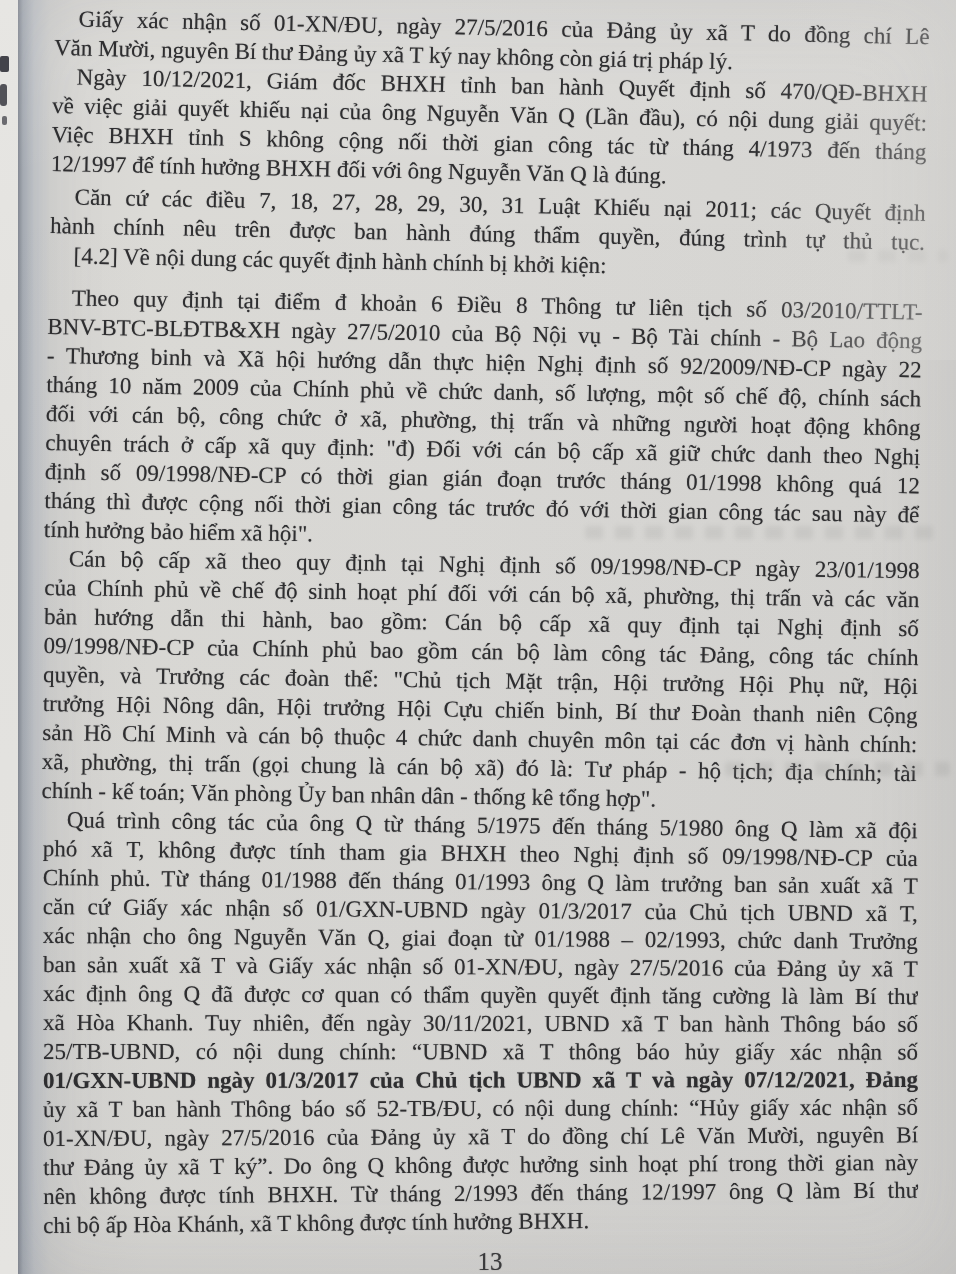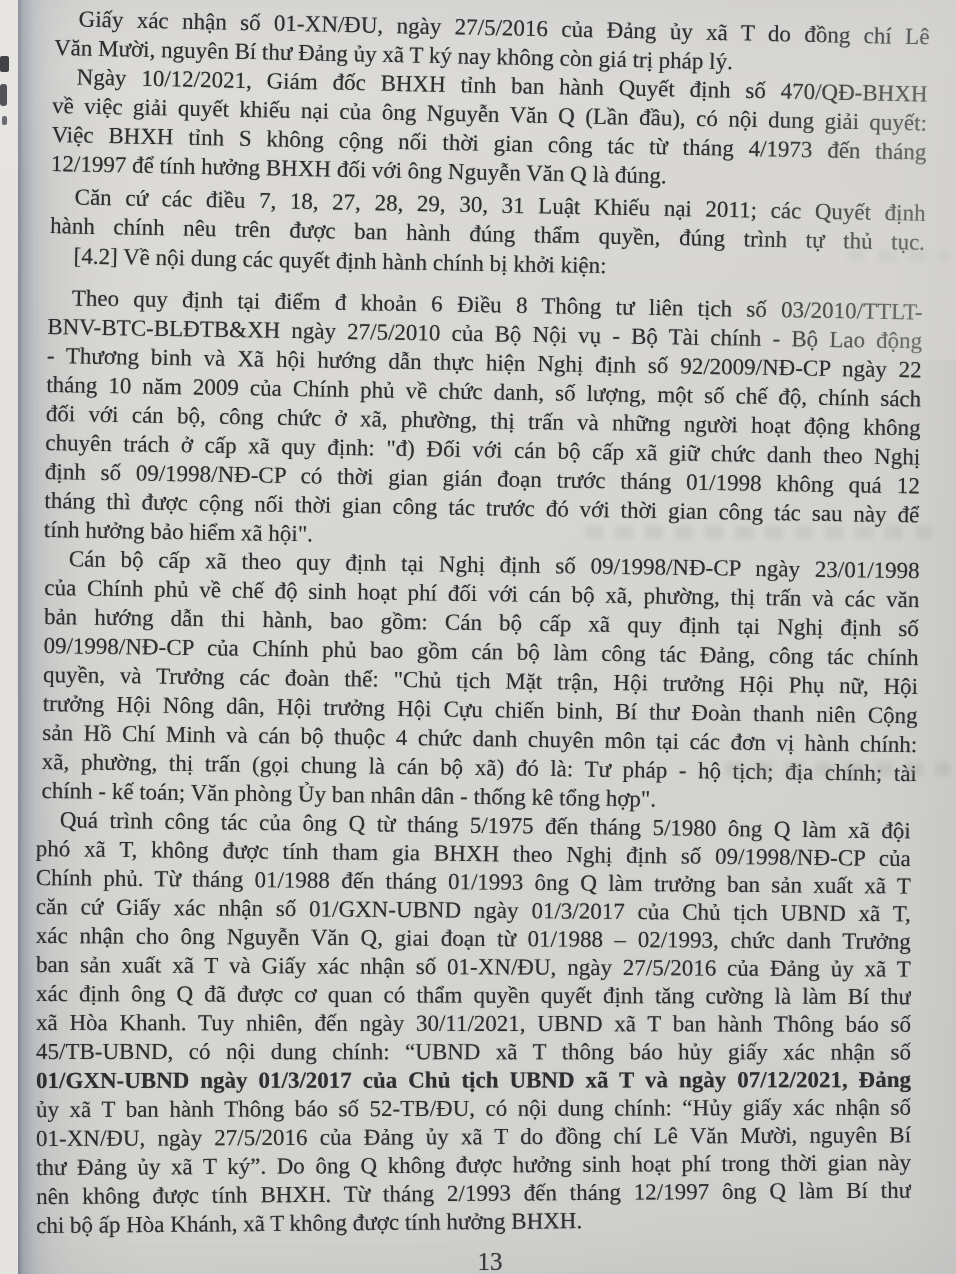--- a/index.html
+++ b/index.html
@@ -42,21 +42,21 @@
   }
   .ln{height:29px;overflow:hidden;text-align:justify;text-align-last:justify;transform-origin:0 0;}
   .ln.ind{padding-left:24px;}
   .ln.last{text-align-last:left;}
   #p1{top:4px;left:55px;transform:rotate(1.2deg);}
   #p2{top:62px;left:53px;transform:rotate(1.15deg);}
   #p3{top:182px;left:51px;transform:rotate(1.1deg);}
   #p4{top:241px;left:50px;transform:rotate(1.05deg);}
   #p5{top:283px;left:48px;transform:rotate(.95deg);}
   #p6{top:544px;left:45px;transform:rotate(.8deg);}
-  #p7{top:805px;left:36px;}
+  #p7{top:805px;left:43px;}
   
   #p7 .ln:nth-child(1){transform:rotate(.75deg);}
   #p7 .ln:nth-child(2){transform:rotate(.66deg);}
   #p7 .ln:nth-child(3){transform:rotate(.57deg);}
   #p7 .ln:nth-child(4){transform:rotate(.48deg);}
   #p7 .ln:nth-child(5){transform:rotate(.39deg);}
   #p7 .ln:nth-child(6){transform:rotate(.30deg);}
   #p7 .ln:nth-child(7){transform:rotate(.21deg);}
   #p7 .ln:nth-child(8){transform:rotate(.12deg);}
   #p7 .ln:nth-child(9){transform:rotate(.03deg);}
@@ -136,21 +136,21 @@
 
 <div id="p7" class="para">
   <div class="ln ind">Quá trình công tác của ông Q từ tháng 5/1975 đến tháng 5/1980 ông Q làm xã đội</div>
   <div class="ln">phó xã T, không được tính tham gia BHXH theo Nghị định số 09/1998/NĐ-CP của</div>
   <div class="ln">Chính phủ. Từ tháng 01/1988 đến tháng 01/1993 ông Q làm trưởng ban sản xuất xã T</div>
   <div class="ln">căn cứ Giấy xác nhận số 01/GXN-UBND ngày 01/3/2017 của Chủ tịch UBND xã T,</div>
   <div class="ln">xác nhận cho ông Nguyễn Văn Q, giai đoạn từ 01/1988 – 02/1993, chức danh Trưởng</div>
   <div class="ln">ban sản xuất xã T và Giấy xác nhận số 01-XN/ĐU, ngày 27/5/2016 của Đảng ủy xã T</div>
   <div class="ln">xác định ông Q đã được cơ quan có thẩm quyền quyết định tăng cường là làm Bí thư</div>
   <div class="ln">xã Hòa Khanh. Tuy nhiên, đến ngày 30/11/2021, UBND xã T ban hành Thông báo số</div>
-  <div class="ln">45/TB-UBND, có nội dung chính: “UBND xã T thông báo hủy giấy xác nhận số</div>
+  <div class="ln">25/TB-UBND, có nội dung chính: “UBND xã T thông báo hủy giấy xác nhận số</div>
   <div class="ln">01/GXN-UBND ngày 01/3/2017 của Chủ tịch UBND xã T và ngày 07/12/2021, Đảng</div>
   <div class="ln">ủy xã T ban hành Thông báo số 52-TB/ĐU, có nội dung chính: “Hủy giấy xác nhận số</div>
   <div class="ln">01-XN/ĐU, ngày 27/5/2016 của Đảng ủy xã T do đồng chí Lê Văn Mười, nguyên Bí</div>
   <div class="ln">thư Đảng ủy xã T ký”. Do ông Q không được hưởng sinh hoạt phí trong thời gian này</div>
   <div class="ln">nên không được tính BHXH. Từ tháng 2/1993 đến tháng 12/1997 ông Q làm Bí thư</div>
   <div class="ln last">chi bộ ấp Hòa Khánh, xã T không được tính hưởng BHXH.</div>
 </div>
 
 <div class="ghost g1"></div>
 <div class="ghost g2"></div>

